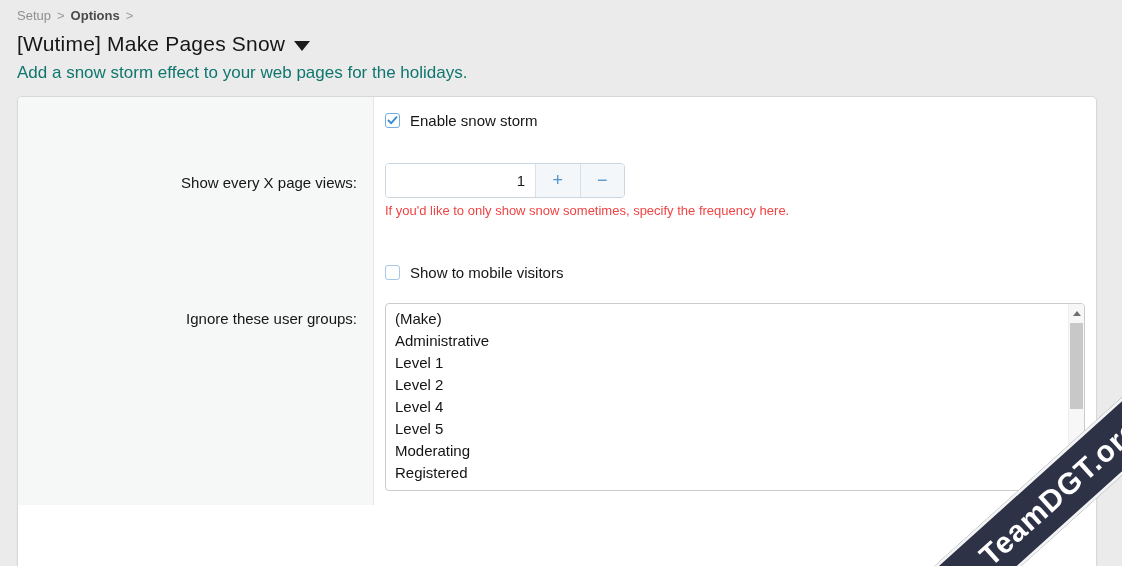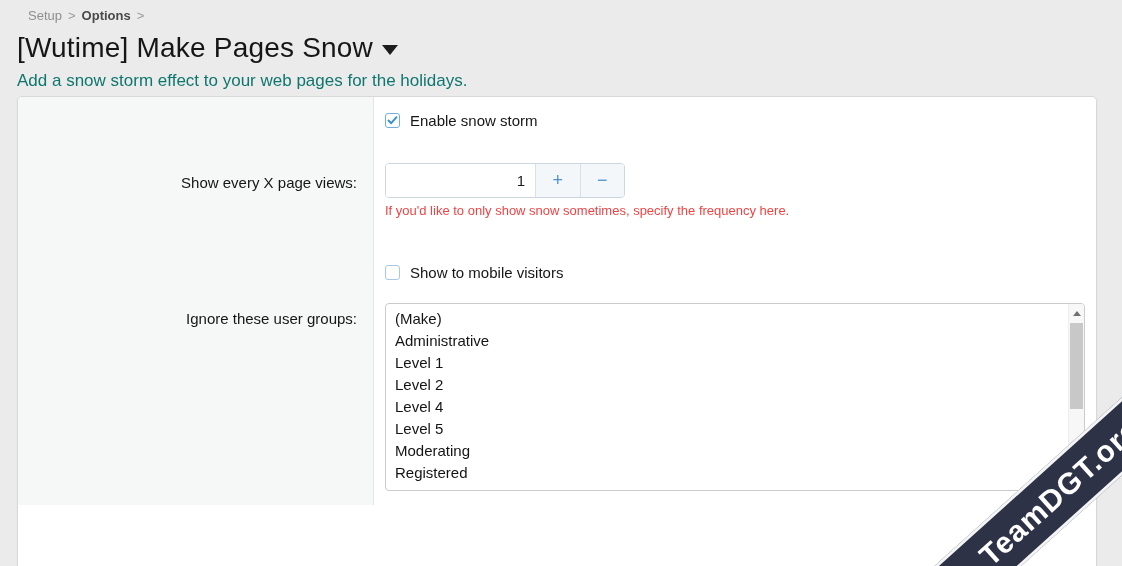--- a/index.html
+++ b/index.html
@@ -7,26 +7,26 @@
   body {
     position: relative;
     background: #ebebeb;
     font-family: "Liberation Sans", sans-serif;
     overflow: hidden;
     color: #1a1a1a;
   }
 
   
   .page-header { position: absolute; left: 17px; top: 8px; }
-  .breadcrumb { font-size: 13px; color: #8f8f8f; display: flex; gap: 6px; align-items: center; margin-left: 11px; }
+  .breadcrumb { font-size: 13px; color: #8f8f8f; display: flex; gap: 6px; align-items: center; }
   .breadcrumb .crumb { color: #8f8f8f; cursor: pointer; }
   .breadcrumb .crumb.current { color: #4a4a4a; font-weight: bold; }
   .breadcrumb .sep { color: #9a9a9a; }
   .title-row { display: flex; align-items: center; gap: 9px; margin-top: 9px; }
-  .page-title { font-size: 28px; font-weight: 400; color: #161616; letter-spacing: 0.2px; }
+  .page-title { font-size: 21px; font-weight: 400; color: #161616; letter-spacing: 0.2px; }
   .caret-down {
     width: 0; height: 0; margin-top: 4px;
     border-left: 8px solid transparent;
     border-right: 8px solid transparent;
     border-top: 10px solid #1c1c1c;
     cursor: pointer;
   }
   .page-desc { margin-top: 7px; font-size: 17px; color: #0f766e; }
 
   

